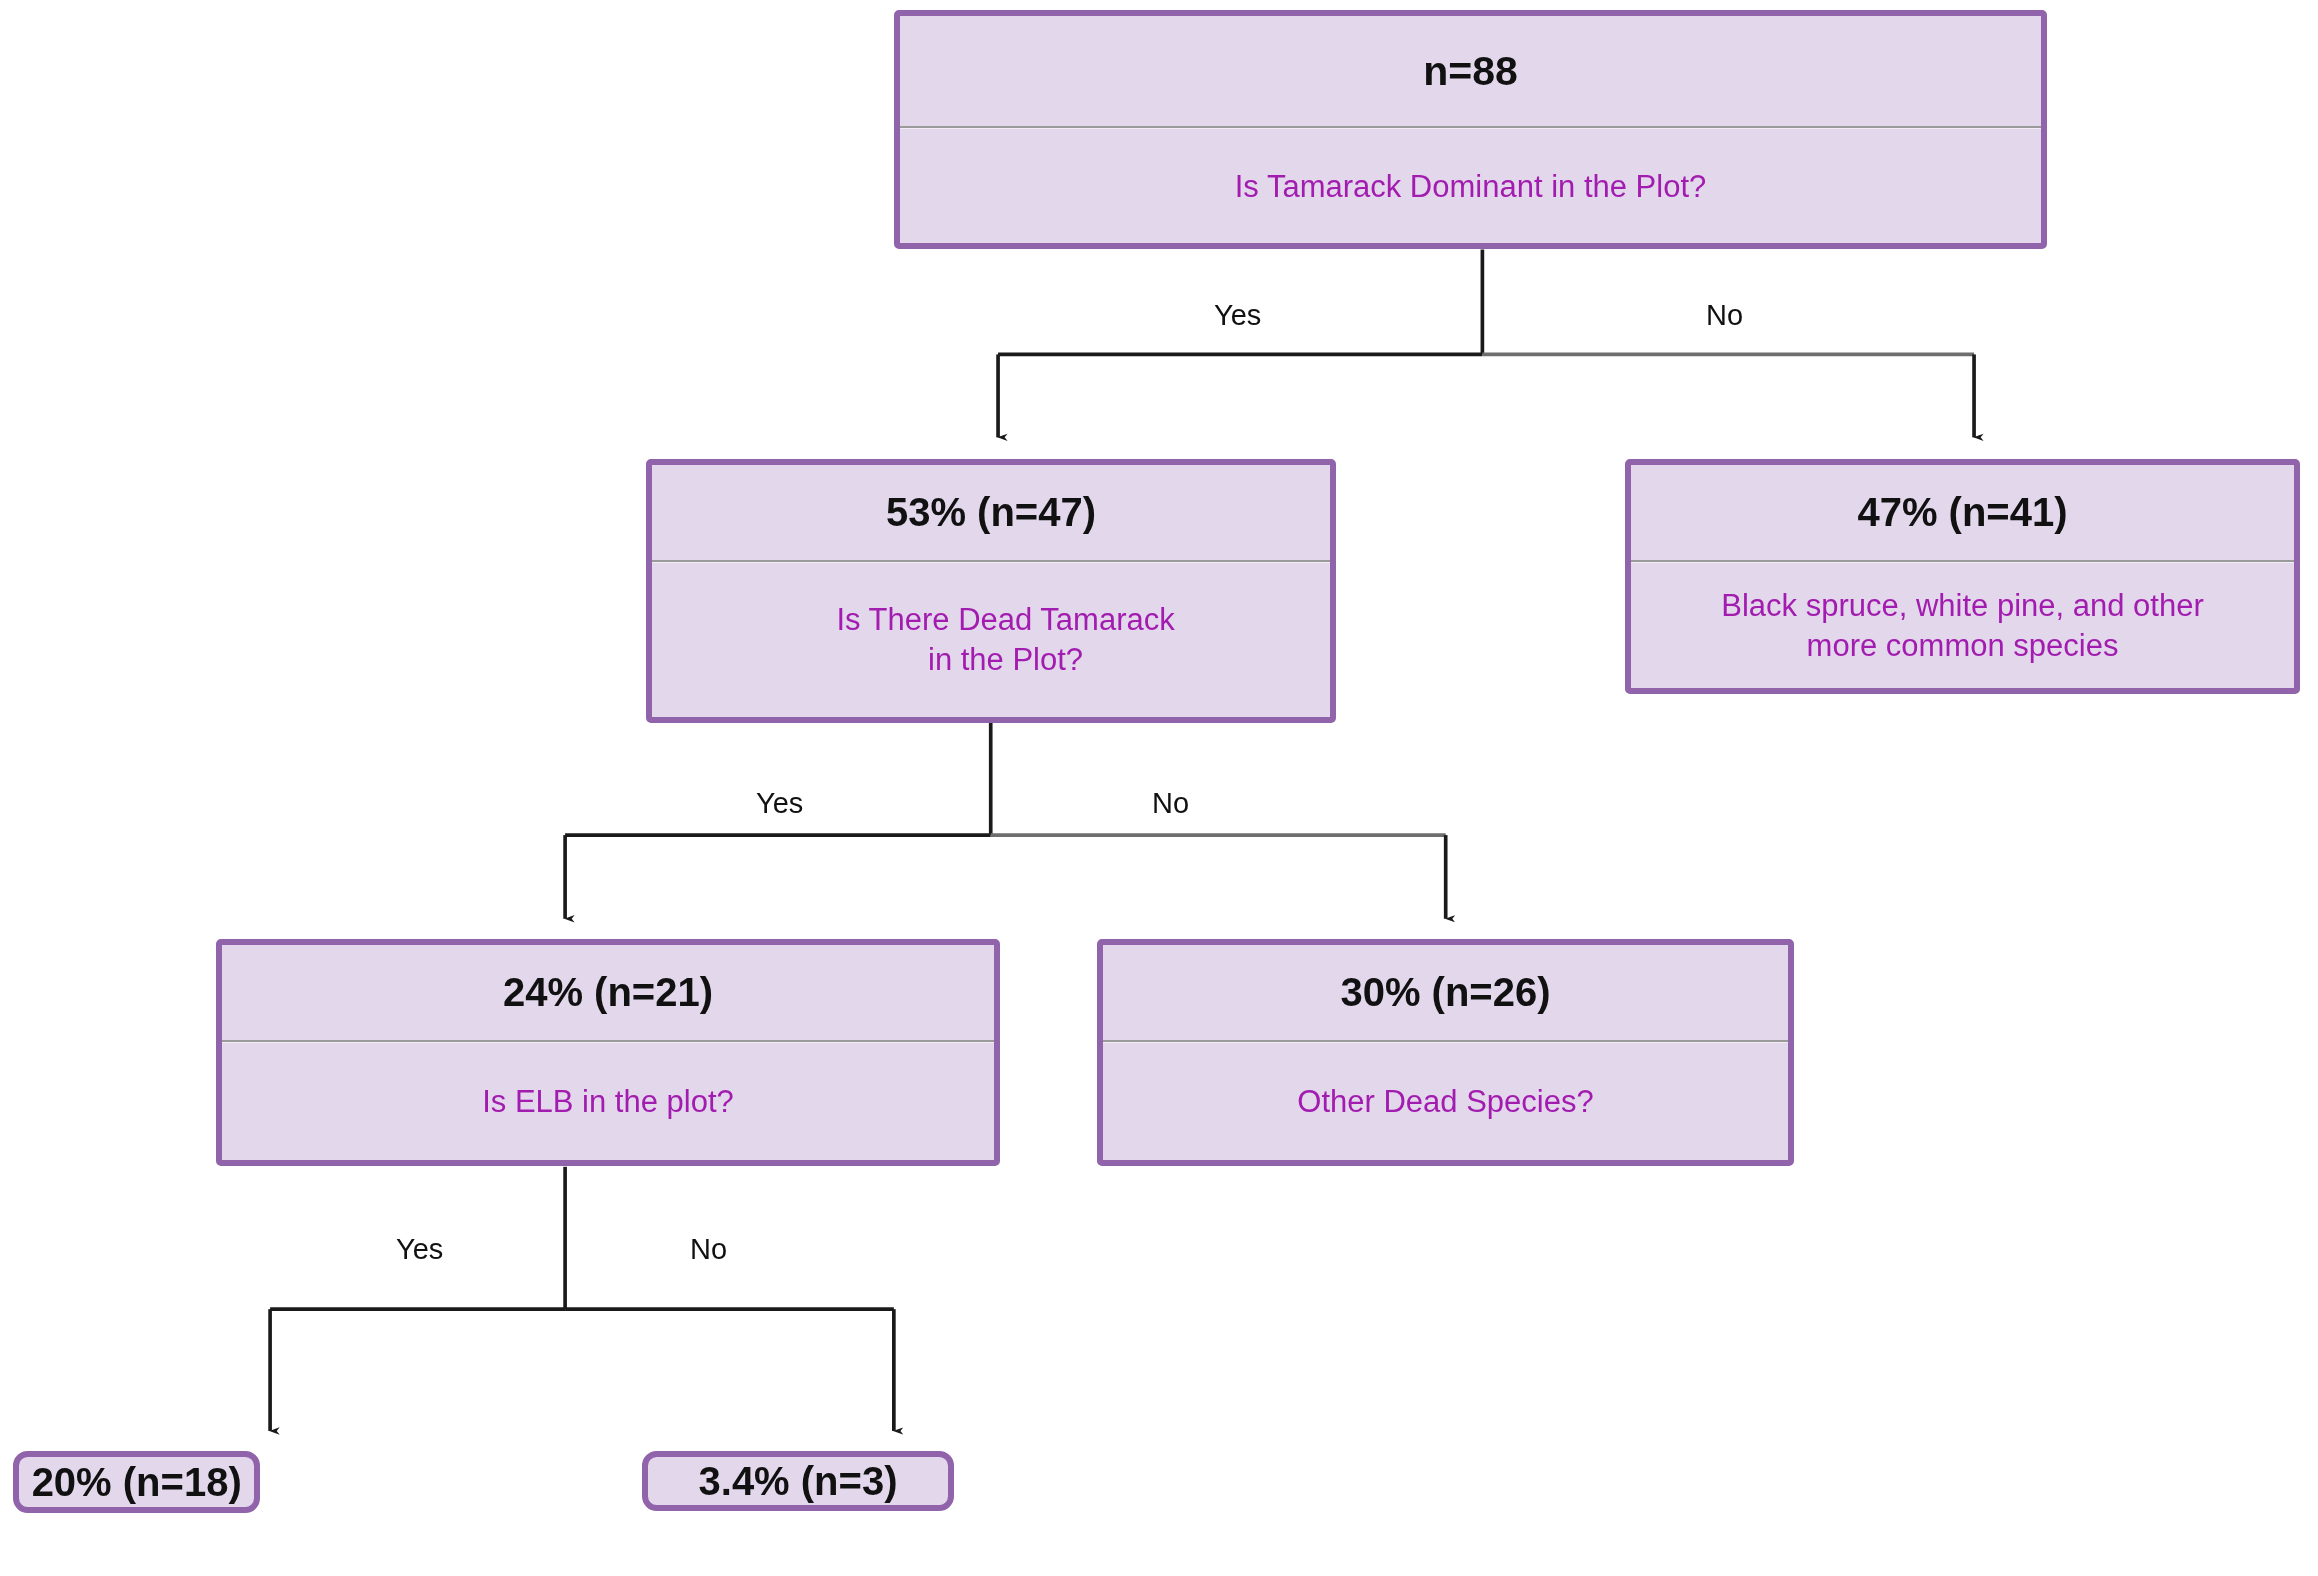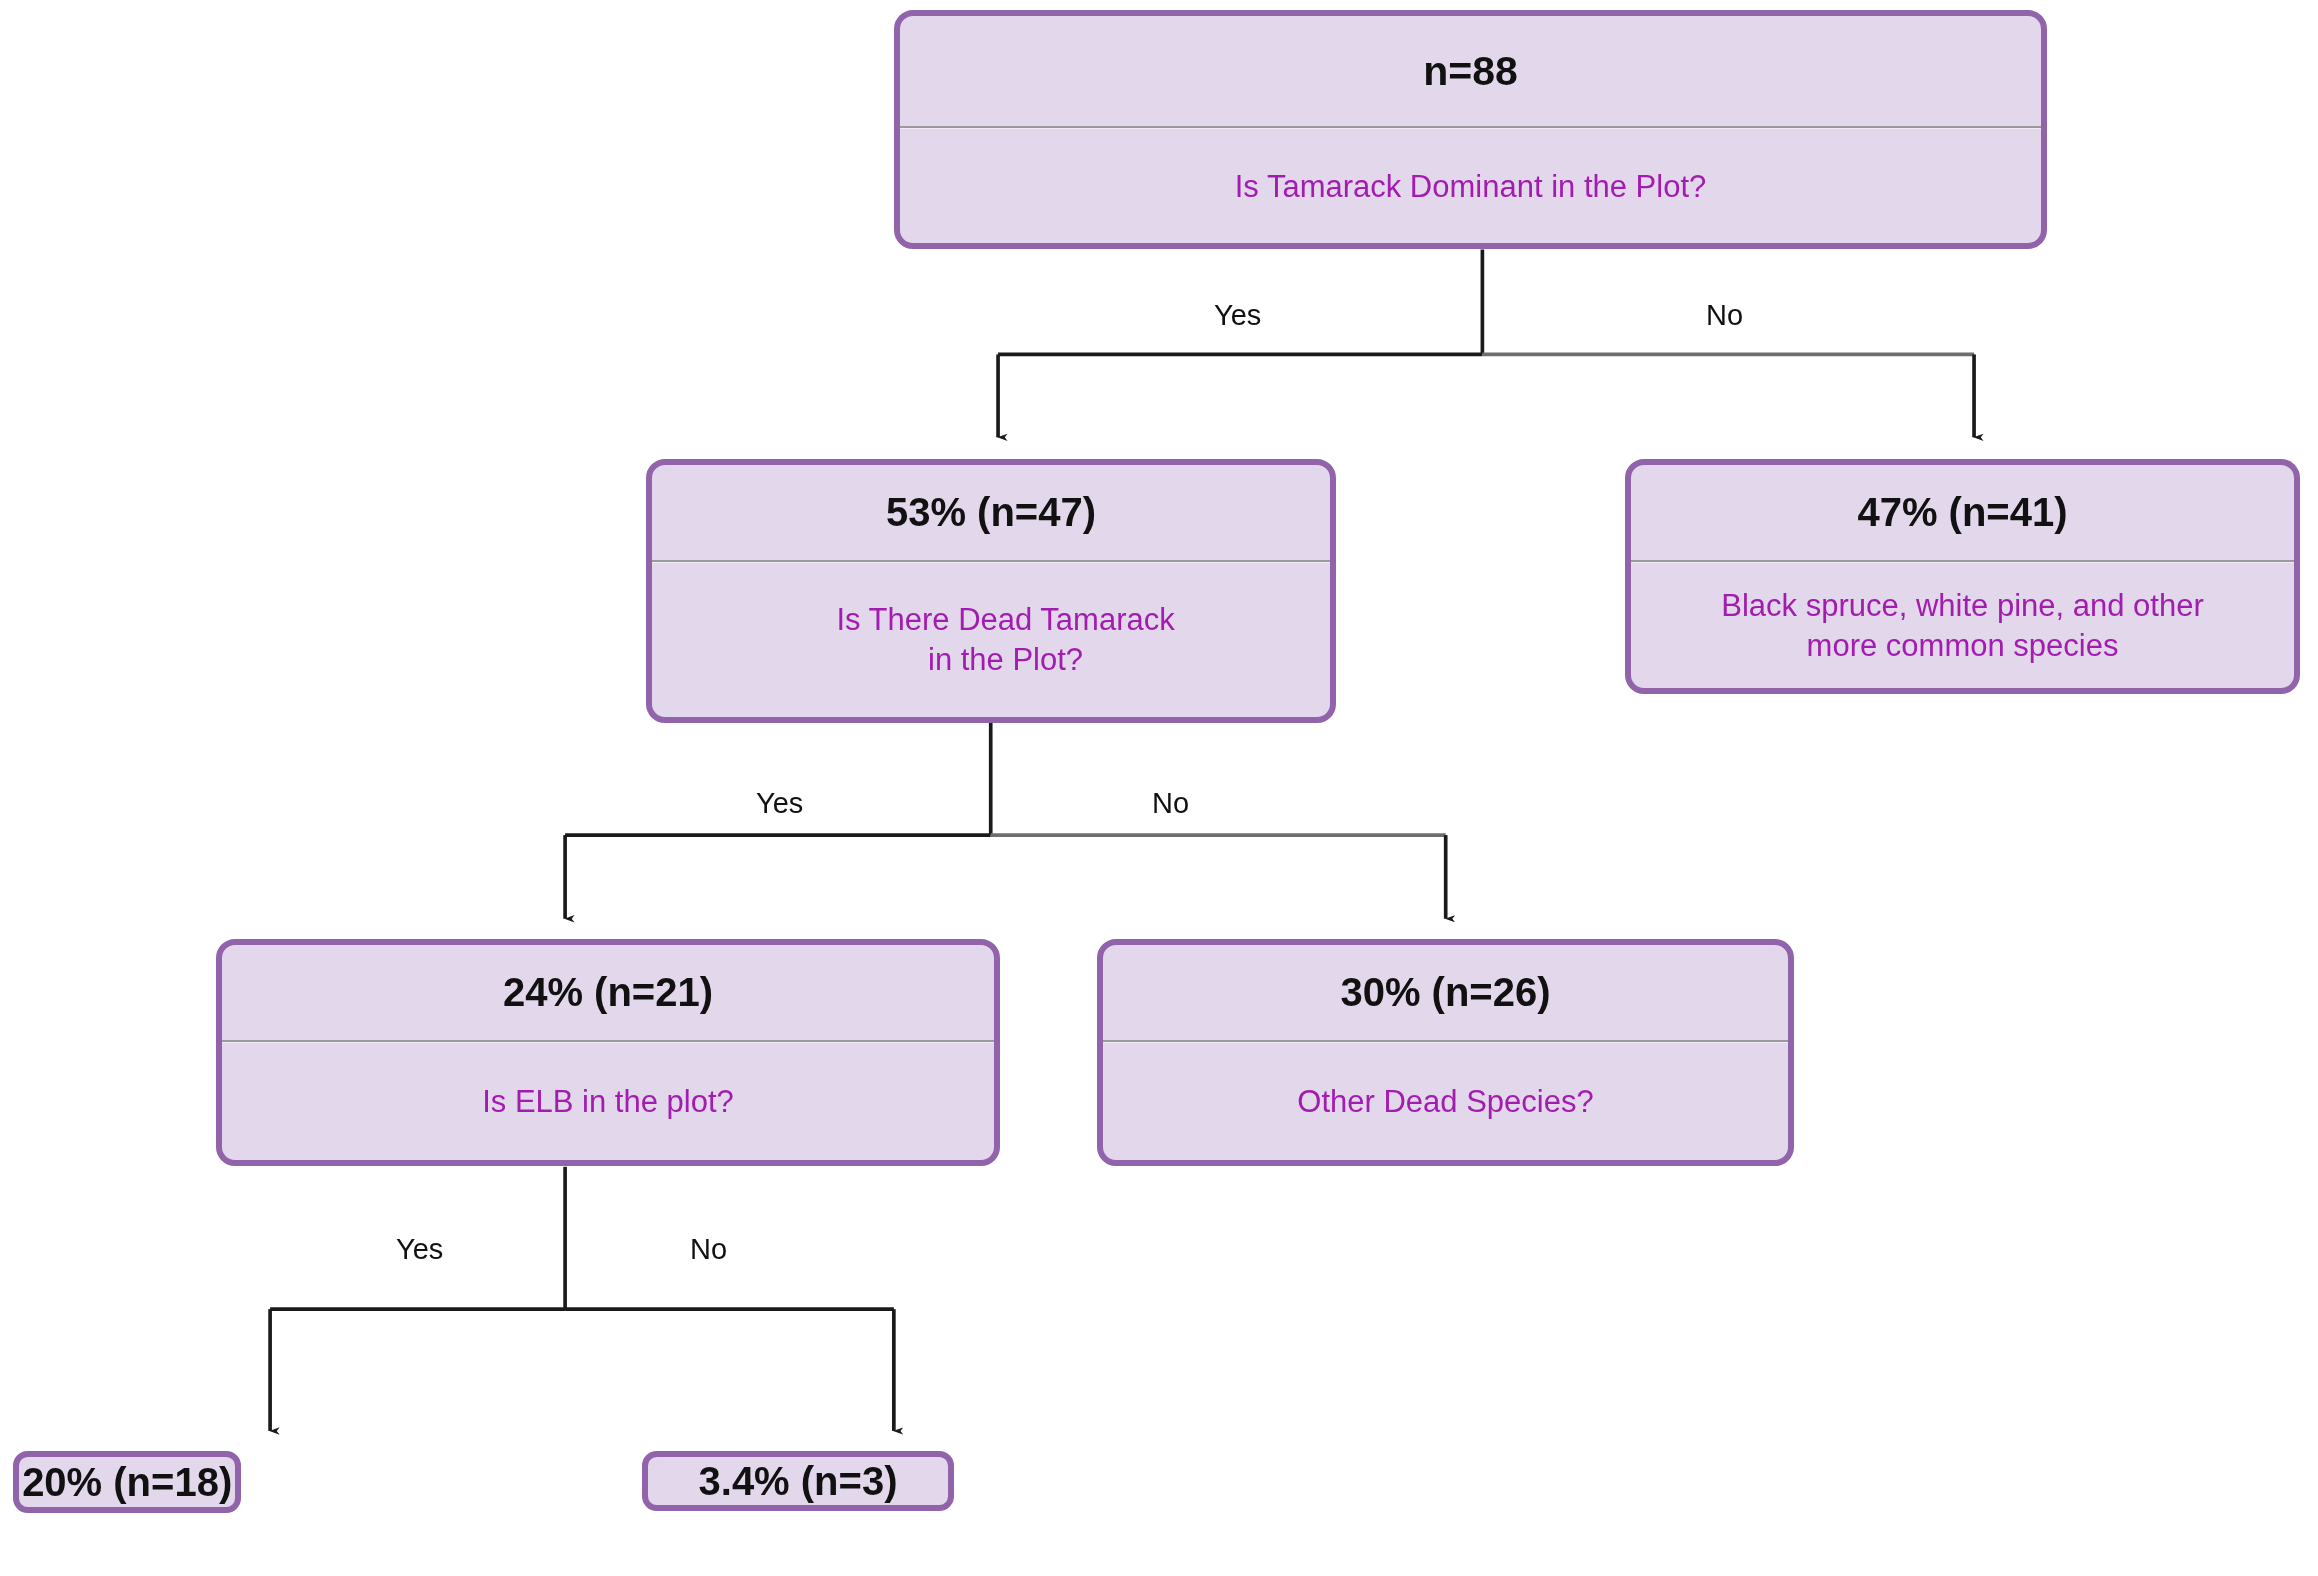--- a/index.html
+++ b/index.html
@@ -24,21 +24,21 @@
     top: 0;
     width: 2319px;
     height: 1577px;
   }
   
   .node {
     position: absolute;
     box-sizing: border-box;
     background: #e3d7ec;
     border: 6.6px solid #9063ab;
-    border-radius: 19px;
+    border-radius: 5px;
     display: flex;
     flex-direction: column;
     overflow: visible;
     z-index: 3;
   }
   .node-head {
     flex: 0 0 auto;
     display: flex;
     align-items: center;
     justify-content: center;
@@ -79,21 +79,21 @@
   #node-other-species .node-body { font-size: 31px; white-space: nowrap; }
 
   #node-elb { left: 216px; top: 939px; width: 784px; height: 227px; }
   #node-elb .node-head { height: 95px; font-size: 40px; }
   #node-elb .node-body { font-size: 31px; }
 
   #node-other-dead { left: 1097px; top: 939px; width: 697px; height: 227px; }
   #node-other-dead .node-head { height: 95px; font-size: 40px; }
   #node-other-dead .node-body { font-size: 31px; }
 
-  #node-leaf-yes { left: 13.2px;  top: 1451px; width: 228px; height: 62px; border-radius: 14.7px; }
+  #node-leaf-yes { left: 13.2px;  top: 1451px; width: 247px; height: 62px; border-radius: 14.7px; }
   #node-leaf-no  { left: 642px; top: 1451px; width: 312px; height: 60px; border-radius: 14.7px; }
   .leaf .node-head { height: 100%; font-size: 40px; }
 
   
   .edge-label {
     position: absolute;
     color: #111111;
     font-size: 29px;
     font-weight: normal;
     white-space: nowrap;

